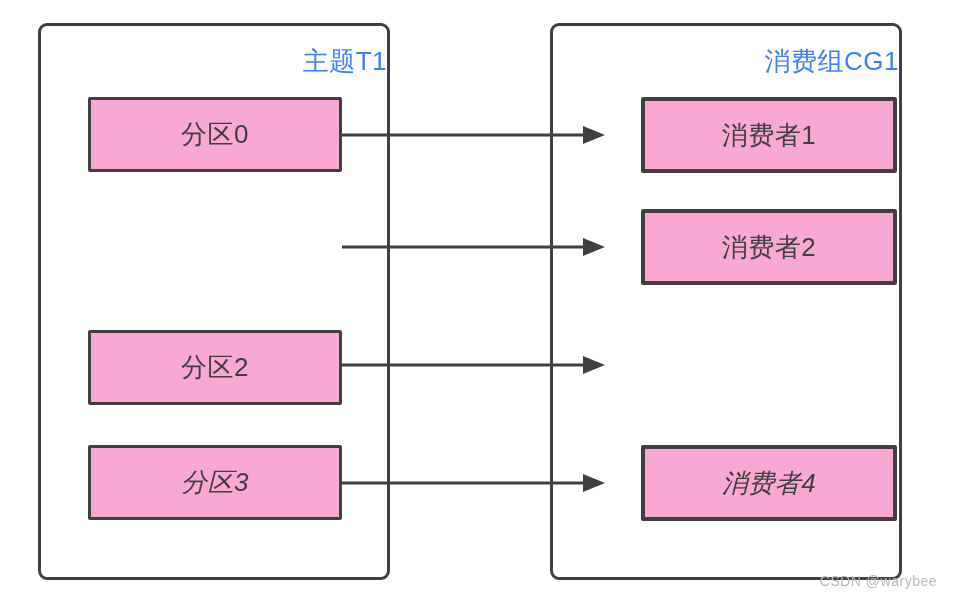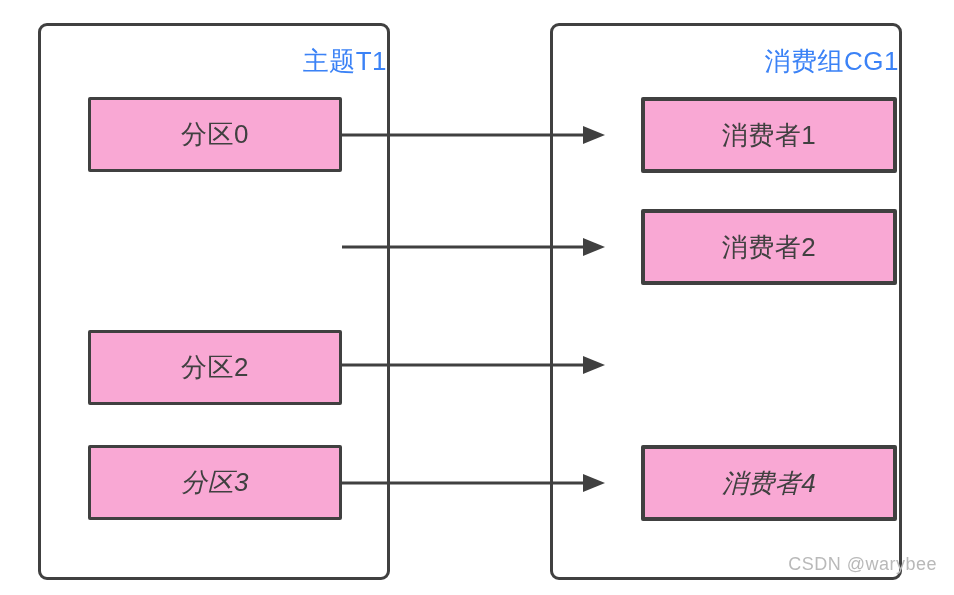--- a/index.html
+++ b/index.html
@@ -72,22 +72,22 @@
     left: 0;
     top: 0;
     width: 954px;
     height: 595px;
     pointer-events: none;
     z-index: 5;
   }
   .watermark {
     position: absolute;
     right: 17px;
-    bottom: 20px;
-    font-size: 18px;
+    bottom: 6px;
+    font-size: 14px;
     color: #b9b9b9;
     letter-spacing: 0.5px;
     z-index: 6;
     background: transparent;
   }
 </style>
 </head>
 <body>
 
 <div class="canvas">

